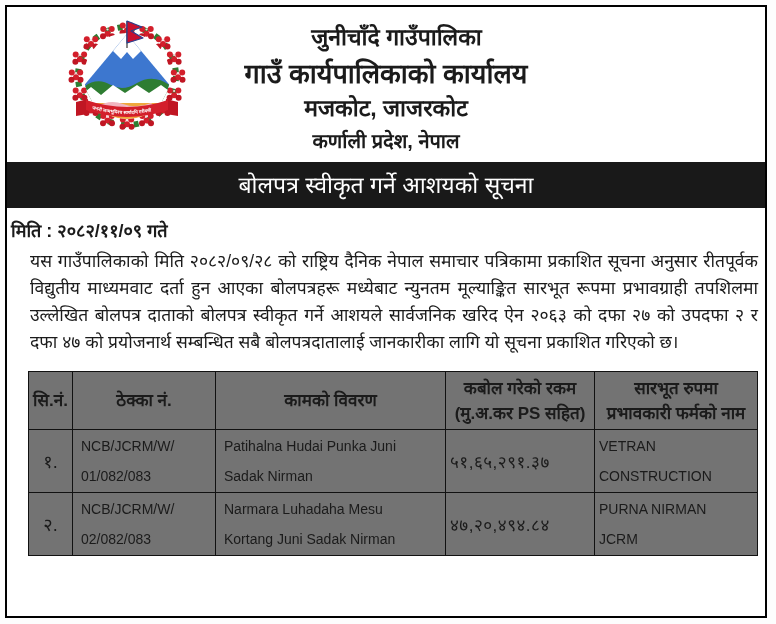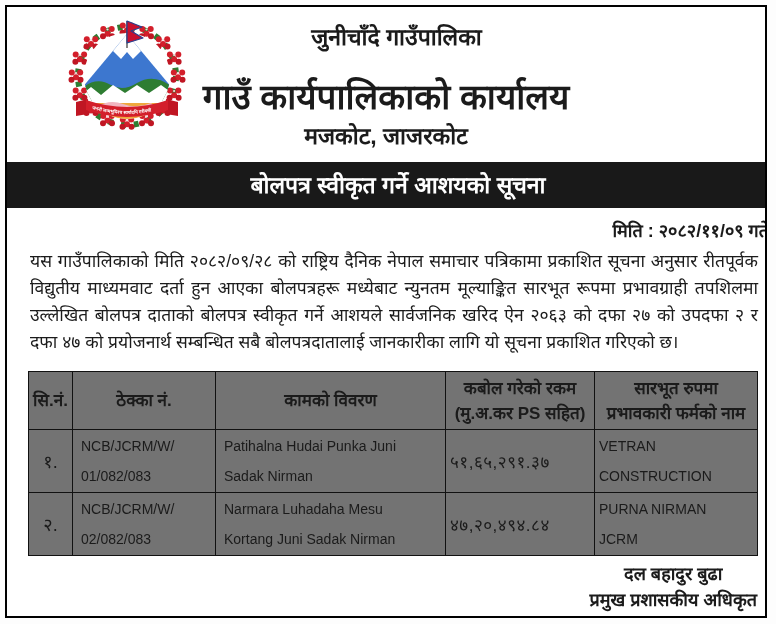--- a/index.html
+++ b/index.html
@@ -9,31 +9,31 @@
     -webkit-font-smoothing:antialiased;
   }
   .page{
     position:absolute;left:5px;top:5px;width:762px;height:613px;
     border:2px solid #000;box-sizing:border-box;background:#fff;overflow:hidden;
   }
   
   .emblem{position:absolute;left:56px;top:10px;width:128px;height:118px;}
   .masthead{position:absolute;top:0;left:0;width:100%;text-align:center;}
   .m1{margin-top:13px;font-size:23px;font-weight:bold;margin-left:21px;}
-  .m2{margin-top:20px;font-size:35px;font-weight:bold;}
+  .m2{margin-top:2px;font-size:27px;font-weight:bold;}
   .m3{margin-top:0;font-size:23px;font-weight:bold;}
   .m4{margin-top:4px;font-size:20px;font-weight:bold;}
   
   .banner{
     position:absolute;top:155px;left:0;width:100%;height:46px;
     background:#191919;color:#fff;text-align:center;
-    font-size:23px;font-weight:bold;line-height:46px;padding-left:12px;
+    font-size:23px;font-weight:normal;line-height:46px;
   }
   .date-line{
-    position:absolute;top:211px;left:4px;width:100%;text-align:right;
+    position:absolute;top:211px;left:4px;width:100%;text-align:left;
     font-size:18px;font-weight:bold;
   }
   .para{
     position:absolute;top:241px;left:7px;right:7px;
     font-size:17.5px;line-height:27px;text-align:justify;margin-left:16px;
   }
   
   table.bid{
     position:absolute;top:364px;left:21px;border-collapse:collapse;
     table-layout:fixed;background:#737373;
@@ -118,20 +118,21 @@
     <path d="M23,83 Q64,97 105,83 L105,93 Q64,107 23,93 Z" fill="#d31f2b"></path>
     <text font-size="4.6" fill="#ffffff" font-weight="bold">
       <textPath href="#ribArc" startOffset="3">जननी जन्मभूमिश्च स्वर्गादपि गरीयसी</textPath>
     </text>
   </svg>
 
   <div class="masthead">
     <div class="m1">जुनीचाँदे गाउँपालिका</div>
     <div class="m2">गाउँ कार्यपालिकाको कार्यालय</div>
     <div class="m3">मजकोट, जाजरकोट</div>
+    <div class="m4">कर्णाली प्रदेश, नेपाल</div>
   </div>
 
   <div class="banner">बोलपत्र स्वीकृत गर्ने आशयको सूचना</div>
 
   <div class="date-line">मिति : २०८२/११/०९ गते</div>
 
   <div class="para">यस गाउँपालिकाको मिति २०८२/०९/२८ को राष्ट्रिय दैनिक नेपाल समाचार पत्रिकामा प्रकाशित सूचना अनुसार रीतपूर्वक विद्युतीय माध्यमवाट दर्ता हुन आएका बोलपत्रहरू मध्येबाट न्युनतम मूल्याङ्कित सारभूत रूपमा प्रभावग्राही तपशिलमा उल्लेखित बोलपत्र दाताको बोलपत्र स्वीकृत गर्ने आशयले सार्वजनिक खरिद ऐन २०६३ को दफा २७ को उपदफा २ र दफा ४७ को प्रयोजनार्थ सम्बन्धित सबै बोलपत्रदातालाई जानकारीका लागि यो सूचना प्रकाशित गरिएको छ।</div>
 
   <table class="bid">
     <colgroup>
@@ -169,18 +170,14 @@
 02/082/083</td>
         <td class="serif pre cl">Narmara Luhadaha Mesu
 Kortang Juni Sadak Nirman</td>
         <td class="amt">४७,२०,४९४.८४</td>
         <td class="serif pre cc">PURNA NIRMAN
 JCRM</td>
       </tr>
     </tbody>
   </table>
 
-  <div class="sig">
-    <div>दल बहादुर बुढा</div>
-    <div>प्रमुख प्रशासकीय अधिकृत</div>
-  </div>
 
 </div>
 
 </body></html>

